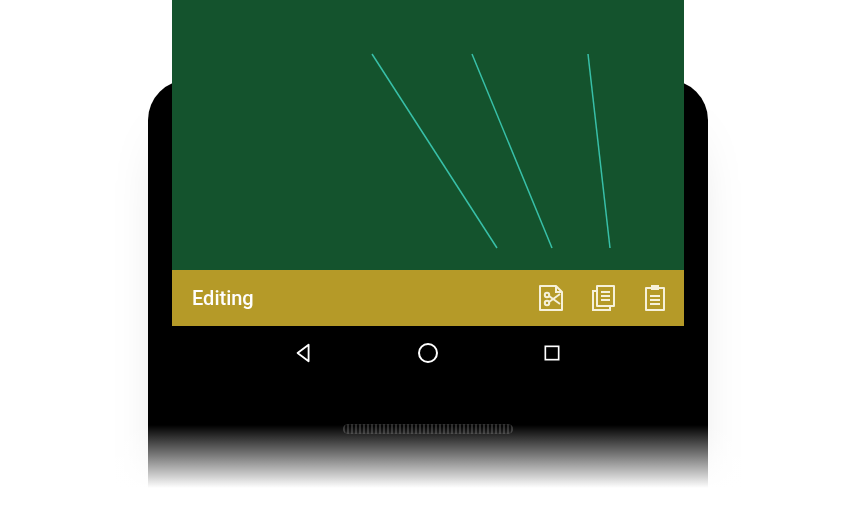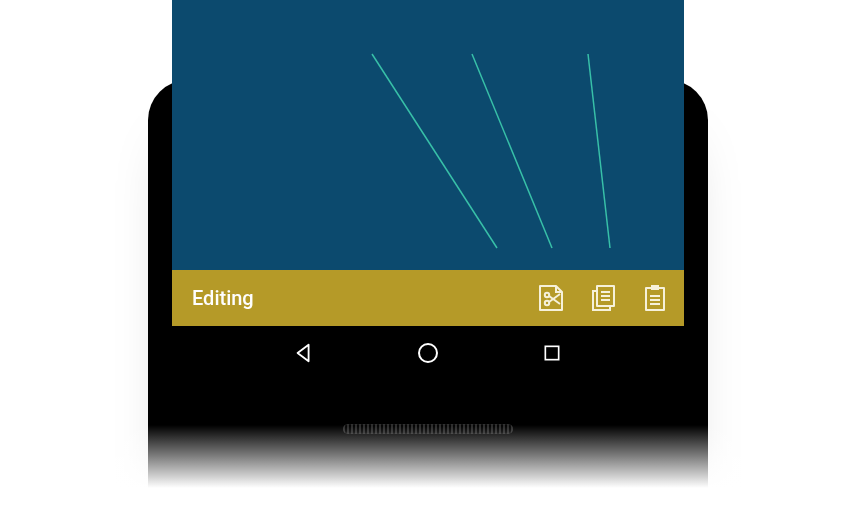--- a/index.html
+++ b/index.html
@@ -54,21 +54,21 @@
     box-shadow: 0 40px 60px -30px rgba(0,0,0,0.25);
     pointer-events: none;
   }
 
   .screen {
     position: absolute;
     left: 24px;
     top: -80px; 
     width: 512px;
     height: 380px;
-    background: #0c4a6e;
+    background: #14532d;
     overflow: hidden;
   }
 
   .screen-inner {
     position: absolute;
     left: 0;
     bottom: 0;
     width: 100%;
   }
 

